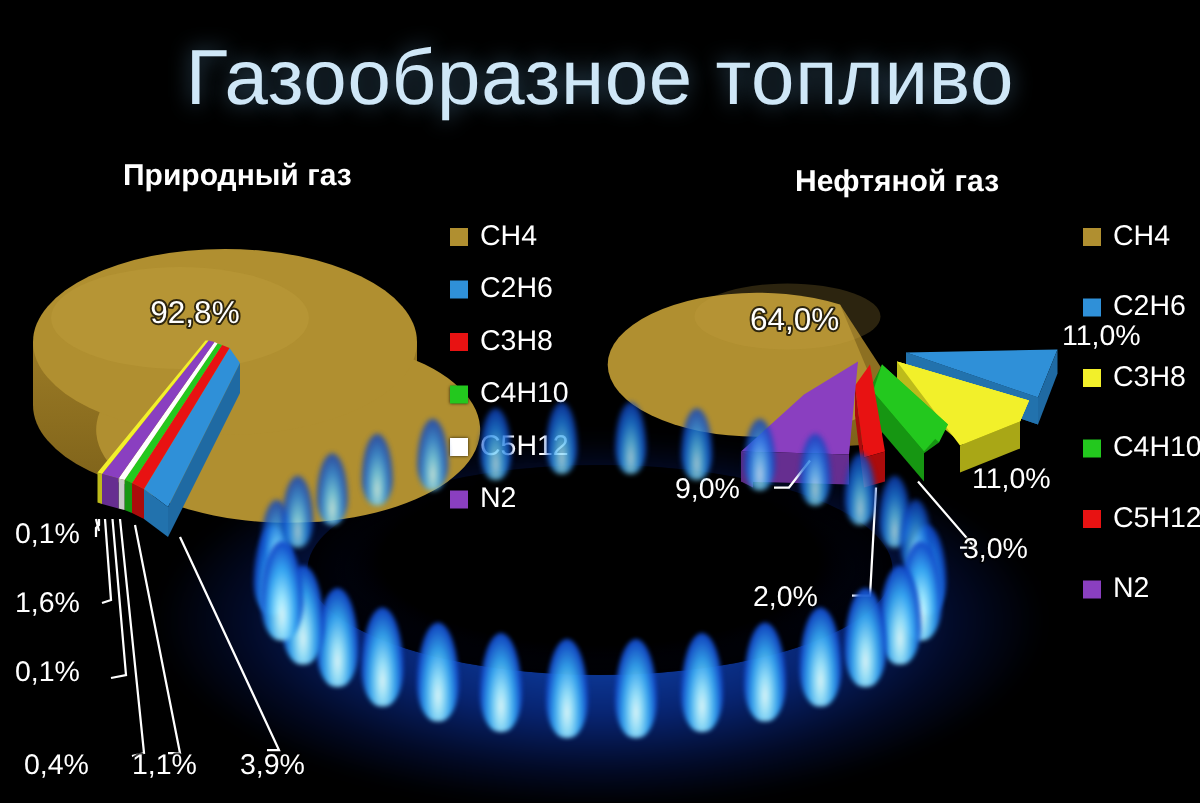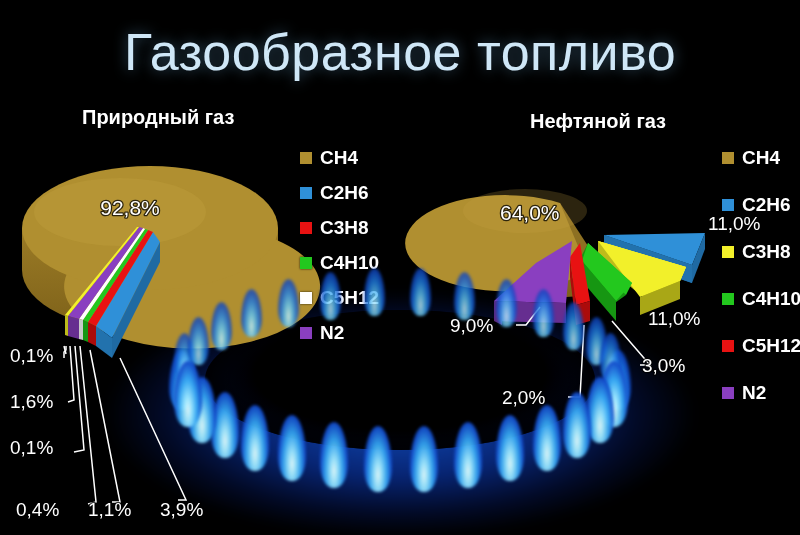--- a/index.html
+++ b/index.html
@@ -45,21 +45,21 @@
     position:absolute;font-size:20px;font-weight:bold;color:#ffffff;
     text-shadow:0 0 6px rgba(0,0,0,.9);white-space:nowrap;
   }
   .sub-left{left:82px;top:106px;}
   .sub-right{left:530px;top:110px;}
 
   
   .legend{position:absolute;}
   .legend-row{display:flex;align-items:center;height:24px;margin-bottom:11px;}
   .legend-swatch{width:12px;height:12px;margin-right:8px;flex:0 0 auto;box-shadow:0 0 2px rgba(0,0,0,.8);}
-  .legend-label{font-size:19px;color:#fff;white-space:nowrap;text-shadow:0 0 5px rgba(0,0,0,.95);font-weight:bold;}
+  .legend-label{font-size:19px;color:#fff;white-space:nowrap;text-shadow:0 0 5px rgba(0,0,0,.95);}
   #legend-left{left:300px;top:146px;}
   #legend-right{left:722px;top:146px;}
   #legend-right .legend-row{margin-bottom:23px;}
 
   
   .pie-wrap{position:absolute;}
   .pie-svg{display:block;overflow:visible;}
   .slice-label{
     font-family:"Liberation Sans","DejaVu Sans",sans-serif;
     font-size:19px;fill:#ffffff;font-weight:400;

